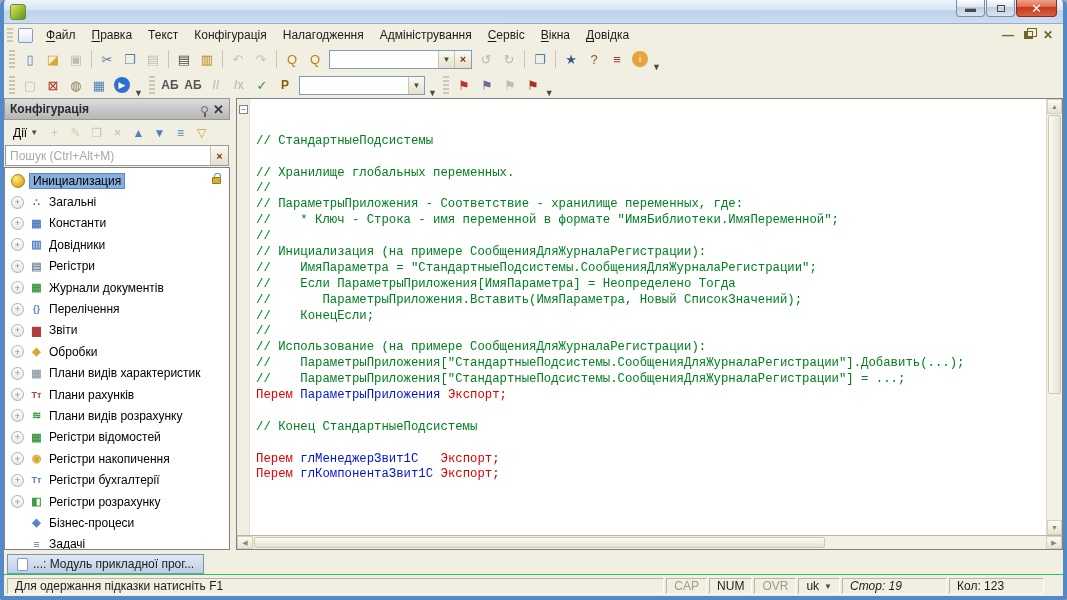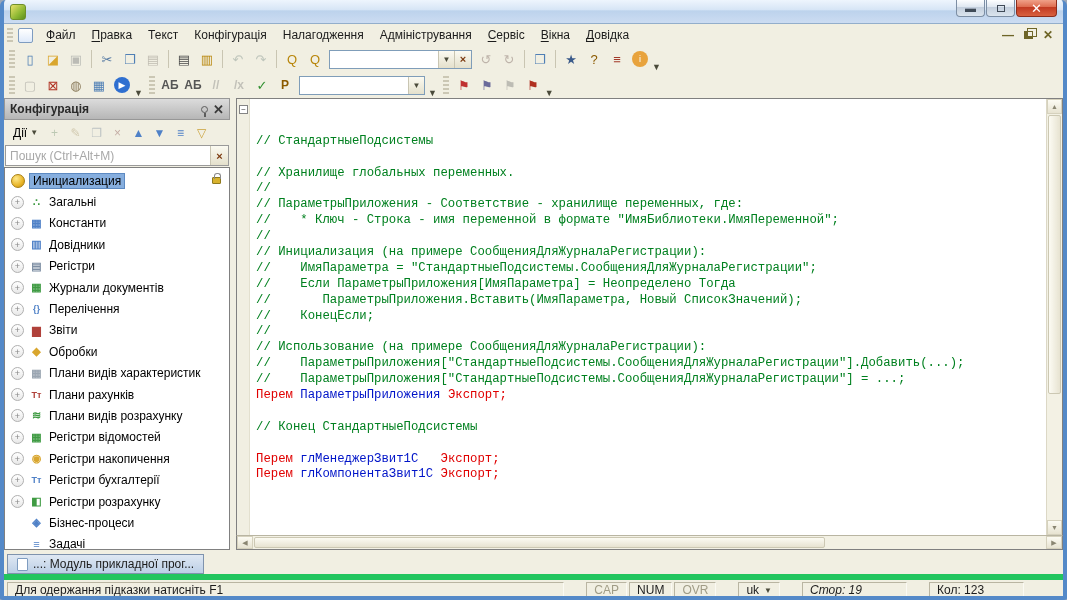--- a/index.html
+++ b/index.html
@@ -114,22 +114,22 @@
   .hscroll .scroll-btn { width:16px; height:auto; }
   .htrack { flex:1; }
 
   
   .tabbar { height:24px; flex:none; display:flex; align-items:flex-end; padding:2px 3px 0 3px; gap:2px; }
   .doc-tab { height:20px; display:flex; align-items:center; gap:5px; padding:0 9px; font-size:12px; color:#1c1c1c;
     background:linear-gradient(#dfe8f3,#bccfe6); border:1px solid #7f93ad; }
   .tab-doc-icon { width:11px; height:13px; background:#fff; border:1px solid #7e9cc0; border-radius:1px; }
 
   
-  .statusbar { height:22px; flex:none; display:flex; align-items:flex-start; font-size:12px; color:#1c1c1c;
-    border-top:6px solid #22c55e; padding:1px 2px;gap:20px; }
+  .statusbar { height:22px; flex:none; display:flex; align-items:flex-end; font-size:12px; color:#1c1c1c;
+    border-top:1px solid #22c55e; padding:1px 2px; }
   .seg { border:1px solid; border-color:#b9b5a2 #fbfaf3 #fbfaf3 #b9b5a2; margin:1px; padding:0 7px;
     display:flex; align-items:center; white-space:nowrap; }
   .seg.msg { flex:1; }
   .seg.dim { color:#a09c86; }
   .seg .caret { font-size:8px; margin-left:5px; color:#4a4a3a; }
   .seg.pos1 { min-width:105px;font-style:italic; }
   .seg.pos2 { min-width:95px; }
   .grip { width:14px; margin:1px;
     background:repeating-linear-gradient(135deg,transparent 0 3px,#c0bca8 3px 5px); }
 </style>

